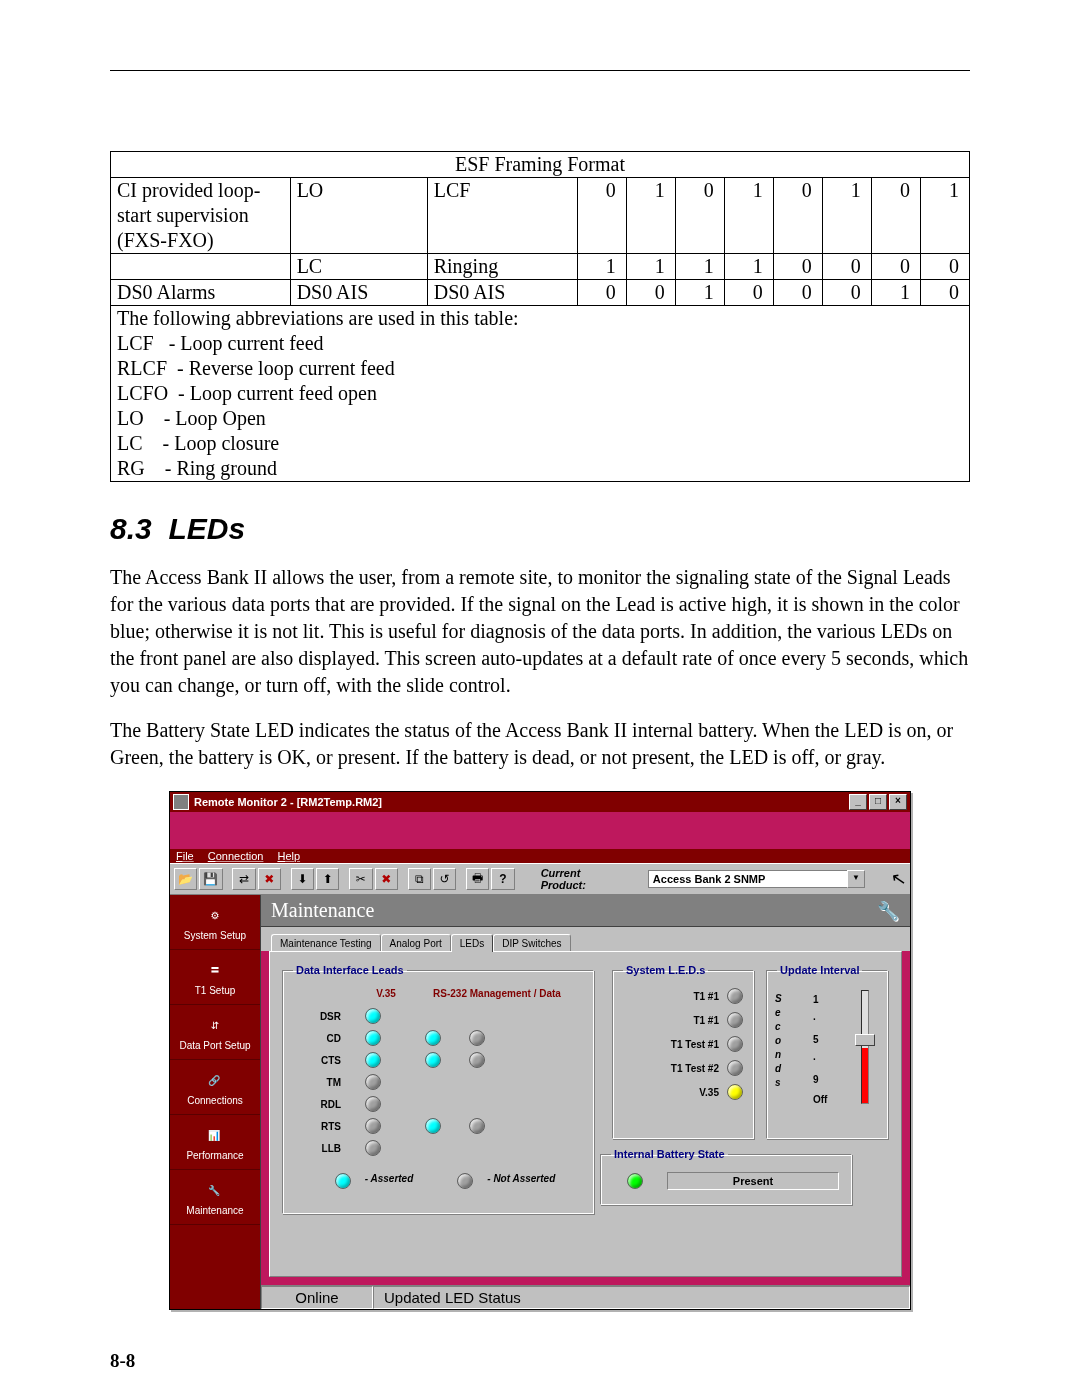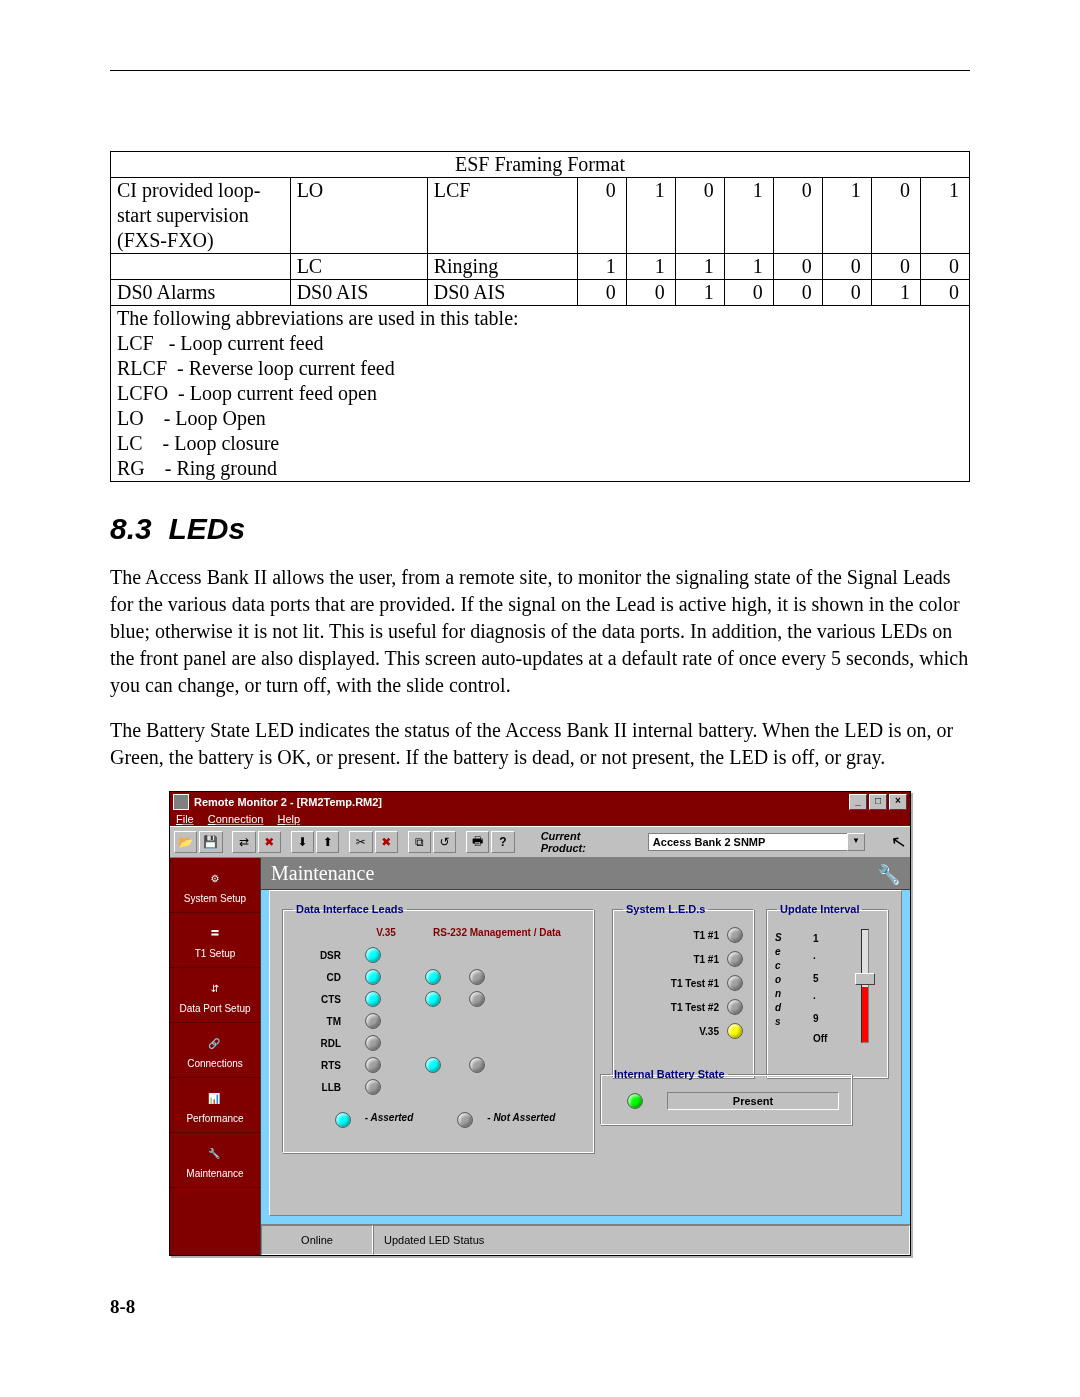--- a/index.html
+++ b/index.html
@@ -60,21 +60,21 @@
   .shot-wrap {
     display: flex;
     justify-content: center;
     margin: 20px 0 10px 0;
   }
   .app {
     width: 740px;
     font-family: "MS Sans Serif", Tahoma, Arial, sans-serif;
     font-size: 11px;
     border: 1px solid #000;
-    background: #7dd3fc;
+    background: #be185d;
     box-shadow: 2px 2px 0 rgba(0,0,0,0.3);
   }
   .titlebar {
     background: #800000;
     color: #fff;
     display: flex;
     align-items: center;
     padding: 2px 3px;
     font-weight: bold;
   }
@@ -99,20 +99,21 @@
     line-height: 12px;
     text-align: center;
     font-weight: bold;
   }
   .menubar {
     background: #800000;
     color: #fff;
     padding: 1px 6px;
     display: flex;
     gap: 14px;
+    margin-top: 37px;
   }
   .menubar span { text-decoration: underline; text-decoration-color: rgba(255,255,255,0.6); }
   .menubar .m { text-decoration: none; }
   .menubar .m u { text-decoration: underline; }
 
   .toolbar {
     background: #c0c0c0;
     border-top: 1px solid #fff;
     border-bottom: 1px solid #808080;
     padding: 3px 4px;
@@ -369,21 +370,21 @@
     background: #c0c0c0;
     border: 1px solid #fff;
     border-right-color:#404040;
     border-bottom-color:#404040;
   }
 
   .batt {
     width: 230px;
     position: absolute;
     left: 330px;
-    top: 177px;
+    top: 196px;
   }
   .batt-inner { display:flex; align-items:center; gap:10px; padding:4px 2px;}
   .batt-field {
     flex:1;
     background:#c0c0c0;
     border:1px solid #808080;
     border-top-color:#808080; border-left-color:#808080;
     border-right-color:#fff; border-bottom-color:#fff;
     text-align:center;
     font-weight:bold;
@@ -393,22 +394,22 @@
 
   .statusbar {
     display:flex;
     border-top:1px solid #808080;
     background:#c0c0c0;
   }
   .statusbar .cell {
     border:1px solid #808080;
     border-top-color:#808080; border-left-color:#808080;
     border-right-color:#fff; border-bottom-color:#fff;
-    padding:8px 10px;
-    font-size:11px;
+    padding:2px 10px;
+    font-size:15px;
   }
   .statusbar .cell.first { width: 90px; text-align:center; border-right:1px solid #fff;}
   .statusbar .cell.rest  { flex:1; }
 </style>
 </head>
 <body>
 
 <div class="page">
   <hr class="top-rule">
 
@@ -556,20 +557,26 @@
             </div>
           </div>
 
         <div class="content">
           <div class="sect-title">
             <span>Maintenance</span>
             <span class="spacer"></span>
             <span class="wrench">🔧</span>
           </div>
 
+          <div class="tabs" id="tabs">
+              <span class="tab">Maintenance Testing</span>
+              <span class="tab">Analog Port</span>
+              <span class="tab active">LEDs</span>
+              <span class="tab">DIP Switches</span>
+            </div>
 
           <div class="panel-area">
 
             <fieldset class="grp leads">
               <legend>Data Interface Leads</legend>
               <div class="leads-hdr">
                 <span class="h1"></span>
                 <span class="h2">V.35</span>
                 <span class="h3">RS-232 Management / Data</span>
               </div>

